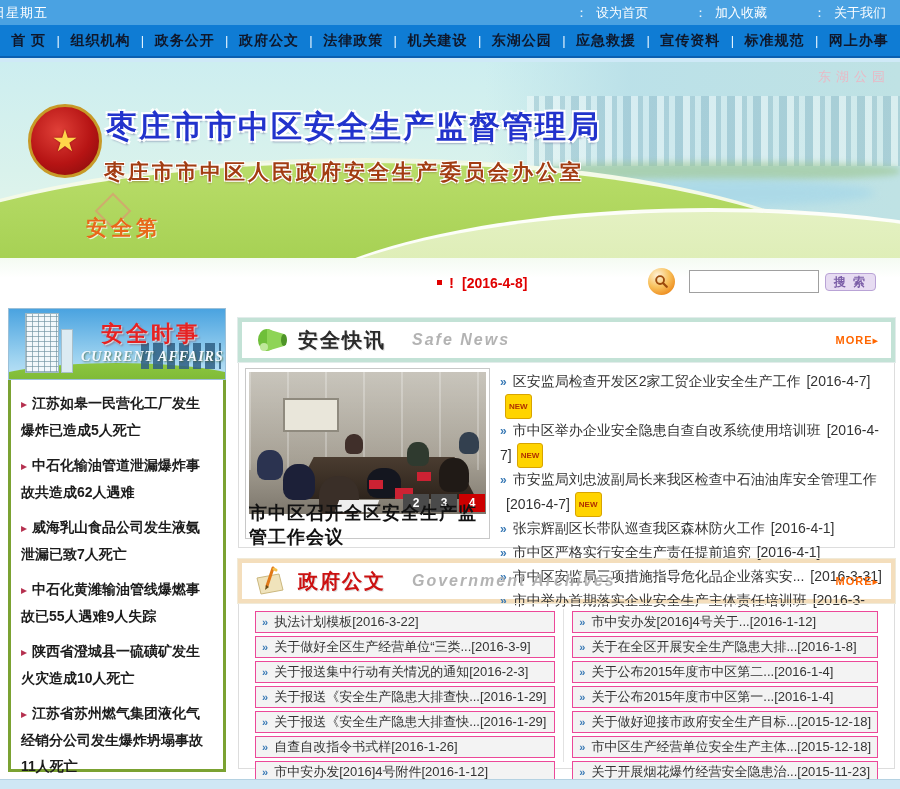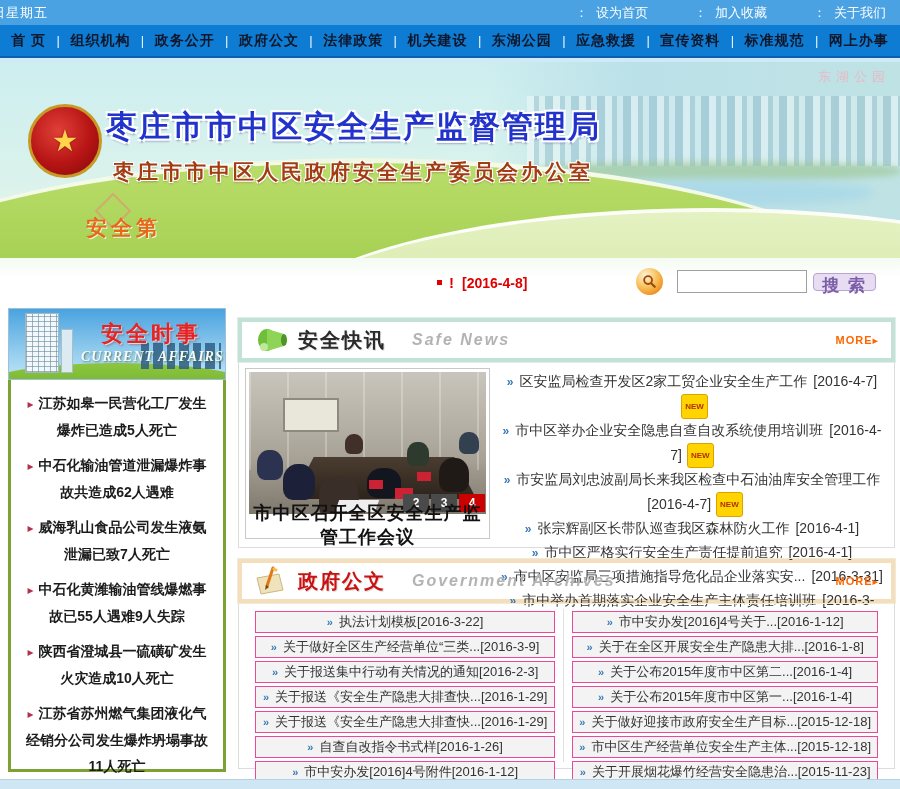--- a/index.html
+++ b/index.html
@@ -36,41 +36,41 @@
   .hill1 { position:absolute; left:-160px; bottom:-190px; width:1050px; height:290px; border-radius:50%;
     background:linear-gradient(180deg,#b9dd6a 0%,#93c43c 70%); border-top:5px solid rgba(255,255,255,.85); }
   .hill2 { position:absolute; right:-260px; bottom:-210px; width:900px; height:260px; border-radius:50%;
     background:linear-gradient(180deg,#e4f1c2 0%,#cfe69a 70%); border-top:4px solid rgba(255,255,255,.9); }
   .emblem { position:absolute; left:28px; top:42px; width:74px; height:74px; border-radius:50%;
     background:radial-gradient(circle at 40% 35%,#e04038 0%,#b61414 55%,#7e0b0b 100%);
     border:3px solid #c79a28; display:flex; align-items:center; justify-content:center; }
   .emblem .star { color:#ffd54a; font-size:30px; line-height:1; text-shadow:0 0 2px #7e0b0b; }
   .banner-title { position:absolute; left:106px; top:44px; font-size:31px; font-weight:bold; color:#2233cc; letter-spacing:2px;
     text-shadow:-2px -2px 0 #fff,2px -2px 0 #fff,-2px 2px 0 #fff,2px 2px 0 #fff,0 3px 2px rgba(60,60,120,.45); }
-  .banner-sub { position:absolute; left:113px; top:96px; font-size:21px; font-weight:bold; color:#a23c12; letter-spacing:3px;
+  .banner-sub { position:absolute; left:104px; top:96px; font-size:21px; font-weight:bold; color:#a23c12; letter-spacing:3px;
     text-shadow:-1px -1px 0 #fff,1px -1px 0 #fff,-1px 1px 0 #fff,1px 1px 0 #fff,0 2px 2px rgba(120,70,40,.4); }
   .park { position:absolute; right:10px; top:6px; font-size:13px; color:#eab8c4; letter-spacing:5px; opacity:.95; }
   .slogan { position:absolute; left:86px; bottom:16px; font-size:21px; font-weight:bold; color:#e8681a;
     letter-spacing:4px; text-shadow:1px 1px 0 rgba(255,255,255,.8); }
   .seal { position:absolute; left:100px; bottom:34px; width:26px; height:26px; border:2px solid rgba(235,130,120,.5);
     transform:rotate(45deg); }
   
   .subband { position:relative; height:50px; background:linear-gradient(180deg,#f4fbf2 0%,#ffffff 40%); }
   .notice { position:absolute; left:437px; top:16px; font-size:14px; color:#e00000; font-weight:bold; display:flex; align-items:center; }
   .notice .sq { width:5px; height:5px; background:#e00000; display:inline-block; margin-right:7px; }
   .notice .ex { margin-right:8px; font-size:15px; }
   .searchbox { position:absolute; right:24px; top:10px; display:flex; align-items:center; }
   .search-ball { width:27px; height:27px; border-radius:50%; margin-right:14px; cursor:pointer;
     background:radial-gradient(circle at 35% 28%,#fff3da 0%,#f8c15c 45%,#ef9326 75%,#c96c16 100%);
     display:flex; align-items:center; justify-content:center; }
   .search-input { width:130px; height:23px; border:1px solid #a0a0a0; background:#fff; padding:0 4px; font-size:12px; }
   .search-btn { margin-left:6px; height:18px; padding:0 8px; background:#e7dcf2; border:1px solid #b9a3d6; border-radius:4px;
-    color:#7b5ea7; font-size:17px; font-weight:bold; cursor:pointer; letter-spacing:2px; }
-  
-  .main { position:relative; height:471px; padding:0 5px 0 8px; display:flex; overflow:hidden;text-align:center; }
+    color:#7b5ea7; font-size:12px; font-weight:bold; cursor:pointer; letter-spacing:2px; }
+  
+  .main { position:relative; height:471px; padding:0 5px 0 8px; display:flex; overflow:hidden; }
   
   .sidebar { width:218px; flex:0 0 218px; }
   .sb-header { position:relative; height:72px; overflow:hidden; border:1px solid #9bc0d8;
     background:linear-gradient(180deg,#4aa3e0 0%,#9ed3f0 70%,#bfe3f6 100%); }
   .sb-header .grass { position:absolute; left:-12%; right:-12%; bottom:-28px; height:44px; border-radius:50%;
     background:linear-gradient(180deg,#8cc63f,#6aa82a); }
   .tower { position:absolute; left:16px; bottom:6px; width:34px; height:60px; background:#f2f8fb;
     border:1px solid #9fb8c4;
     background-image:repeating-linear-gradient(0deg,rgba(110,145,160,.65) 0 1px,transparent 1px 5px),
       repeating-linear-gradient(90deg,rgba(110,145,160,.65) 0 1px,transparent 1px 6px); }

